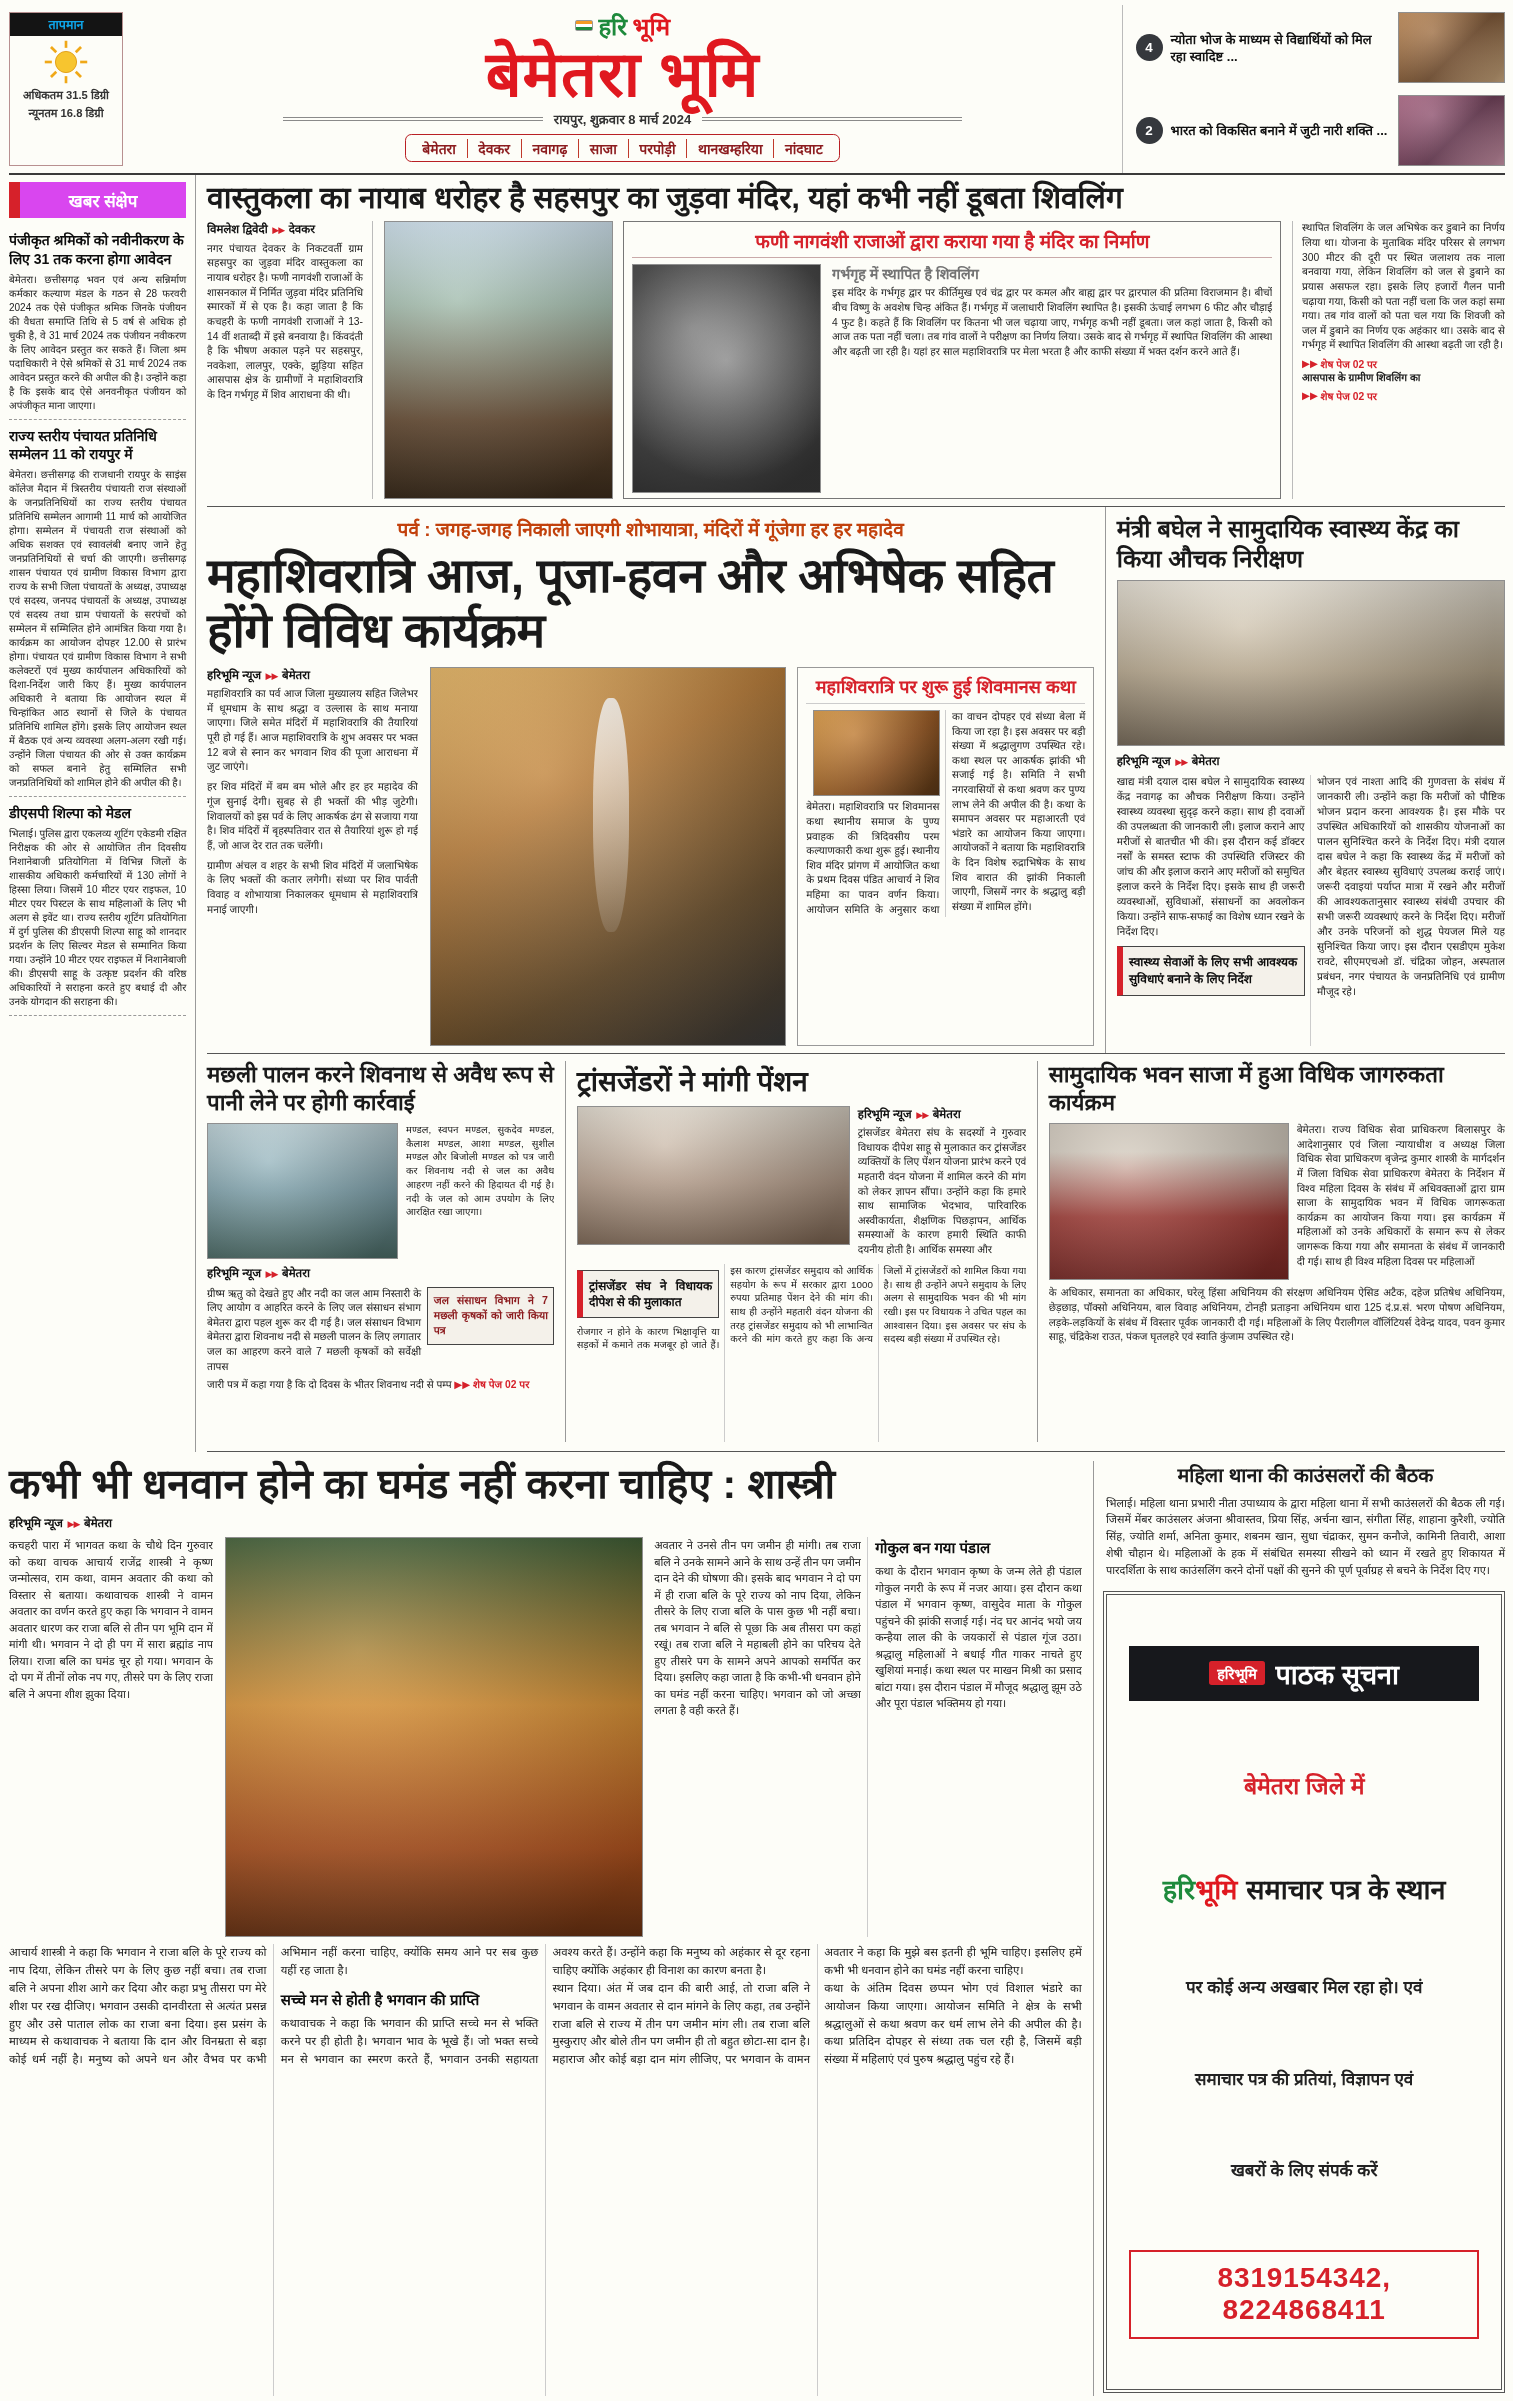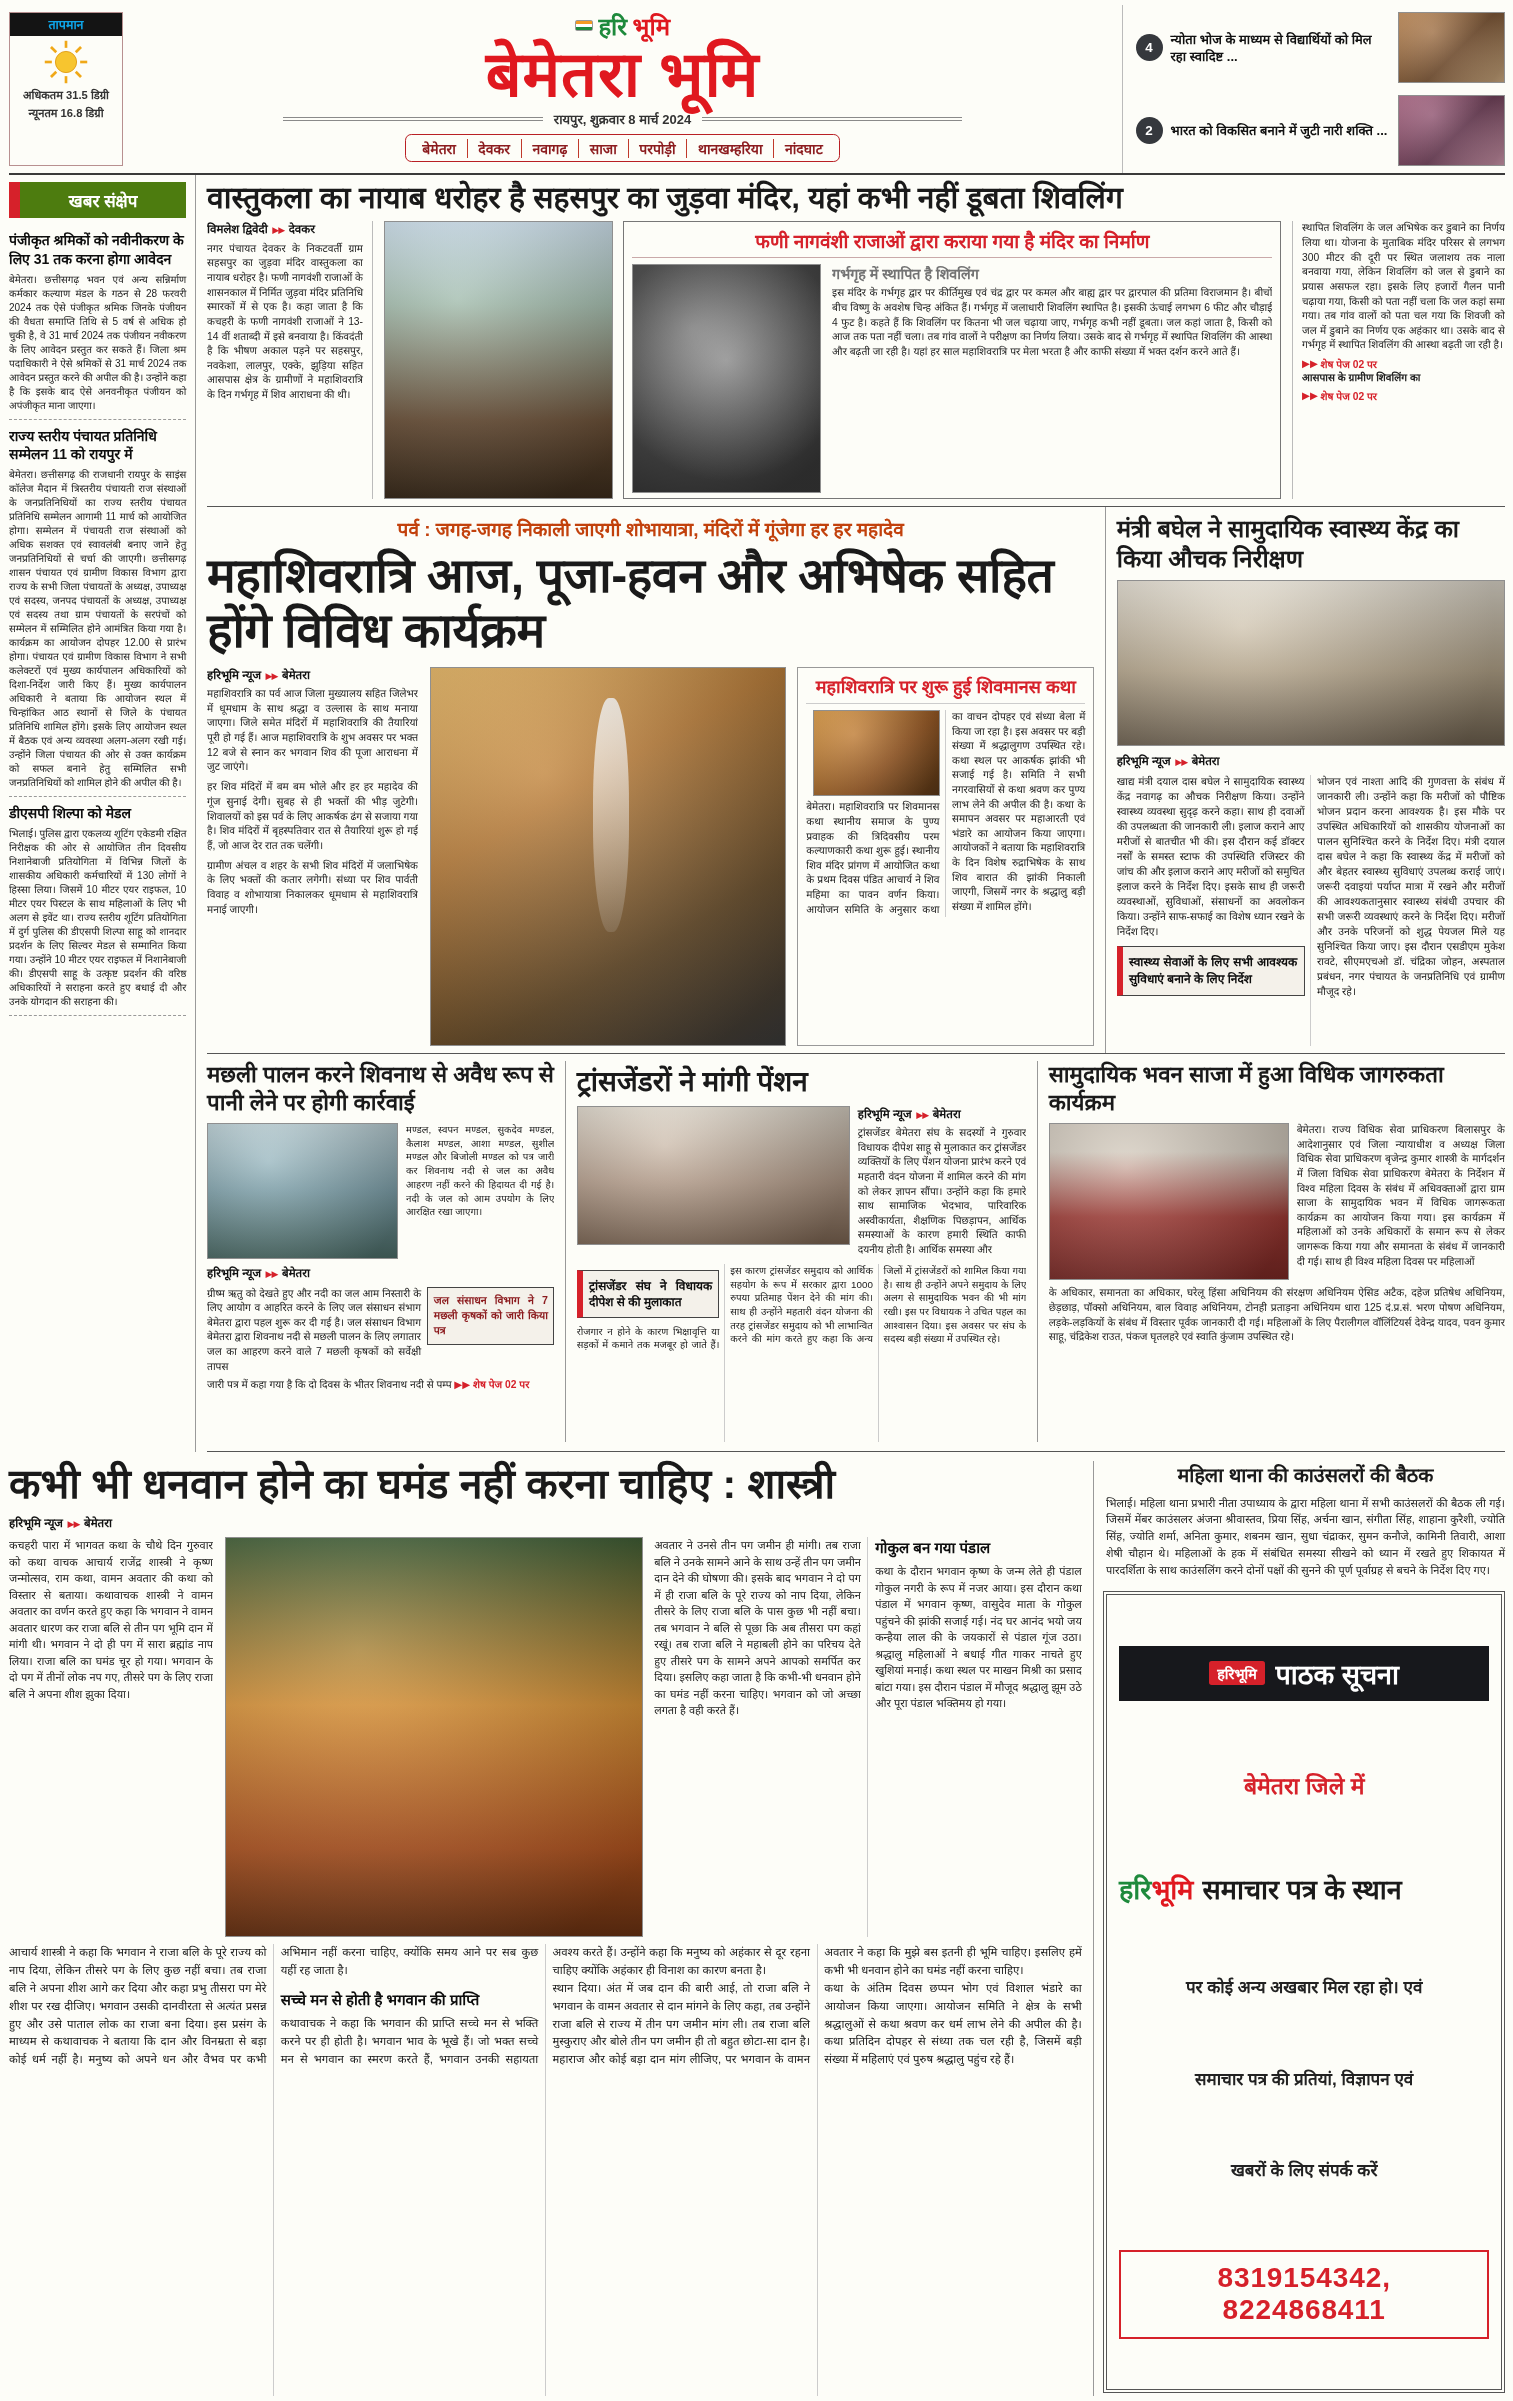--- a/index.html
+++ b/index.html
@@ -36,21 +36,21 @@
   .teaser{display:flex;align-items:center;gap:8px;cursor:pointer;}
   .t-num{width:27px;height:27px;border-radius:50%;background:#35383d;color:#fff;font-weight:bold;
          display:flex;align-items:center;justify-content:center;font-size:13.4px;flex-shrink:0;}
   .t-txt{flex:1;font-size:13px;font-weight:bold;line-height:1.32;color:#111;}
   .t-photo{width:107px;height:71px;}
   .ph-teaser1{background:linear-gradient(135deg,#c98f57,#7a5230 55%,#d8b488);}
   .ph-teaser2{background:linear-gradient(135deg,#b56a8a,#6d3b55 55%,#d9a0b5);}
   
   .main-wrap{display:flex;}
   .rail{width:195px;border-right:0.9px solid #9a9a9a;padding:7.1px 9px 0 0;overflow:hidden;}
-  .rail-hdr{background:#4d7c0f;color:#fff;font-size:17px;font-weight:800;text-align:center;
+  .rail-hdr{background:#d946ef;color:#fff;font-size:17px;font-weight:800;text-align:center;
             padding:6.3px 3.6px;border-left:11.6px solid #d6212a;margin-bottom:7.1px;}
   .brief{padding:6.3px 0;border-bottom:0.9px dashed #999;}
   .brief h4{font-size:14px;line-height:1.32;margin-bottom:4.5px;color:#0d0d0d;}
   .brief p{font-size:10px;line-height:1.4;}
   .main-col{flex:1;display:flex;flex-direction:column;padding-left:10.7px;}
   
   .band1{height:332px;border-bottom:1.8px solid #555;padding:5.4px 0 7.1px;display:flex;flex-direction:column;}
   .band1 h2{font-size:30px;line-height:1.12;font-weight:800;margin-bottom:7.1px;}
   .ts-row{display:flex;gap:10.7px;flex:1;min-height:0;}
   .ts-col1{width:166px;display:flex;flex-direction:column;gap:5.4px;border-right:0.9px solid #bbb;
@@ -123,22 +123,22 @@
   .bh-col1{width:204px;overflow:hidden;font-size:11px;line-height:1.5;text-align:justify;}
   .ph-katha{width:418px;background:linear-gradient(180deg,#3a5a2f 0%,#d98f2f 42%,#b8561f 78%,#6e3413);}
   .bh-colB{flex:1;column-count:2;column-gap:14.3px;column-rule:0.9px solid #ccc;font-size:11px;
            line-height:1.5;text-align:justify;overflow:hidden;}
   .subhead{font-weight:800;font-size:15px;margin:8px 0 3.6px;color:#0d0d0d;break-after:avoid;}
   .bh-rowB{flex:1;column-count:4;column-gap:14.3px;column-rule:0.9px solid #ccc;font-size:11.4px;
            line-height:1.56;text-align:justify;overflow:hidden;min-height:0;}
   .rail2{width:399px;display:flex;flex-direction:column;gap:12.5px;min-width:0;}
   .mahila h3{font-size:19.7px;font-weight:800;text-align:center;margin-bottom:6.3px;}
   .mahila p{font-size:11px;line-height:1.52;text-align:justify;}
-  .adbox{flex:1;border:1.8px solid #555;outline:0.9px solid #555;outline-offset:2.7px;padding:16px 12px;
-         display:flex;flex-direction:column;justify-content:space-around;
+  .adbox{flex:1;border:1.8px solid #555;outline:0.9px solid #555;outline-offset:2.7px;padding:16px 22px;
+         display:flex;flex-direction:column;align-items:center;justify-content:space-around;
          text-align:center;margin:3.6px 2.7px 5.4px 0;}
   .ad-hdr{background:#17181c;color:#fff;width:100%;display:flex;align-items:center;
           justify-content:center;gap:10.7px;padding:9px;font-size:27px;font-weight:800;}
   .ad-mini{background:#d6212a;color:#fff;font-size:14.3px;font-weight:800;padding:2.7px 8px;border-radius:2.7px;}
   .ad-intro{color:#d6212a;font-size:23px;font-weight:800;}
   .ad-brandrow{font-size:27px;font-weight:800;display:flex;gap:9px;align-items:center;}
   .ad-line{font-size:17px;font-weight:600;color:#222;}
   .ad-phone{border:2.7px solid #d6212a;color:#d6212a;font-size:28px;font-weight:800;
             padding:10.7px 18px;letter-spacing:0.9px;cursor:pointer;}
 </style>

